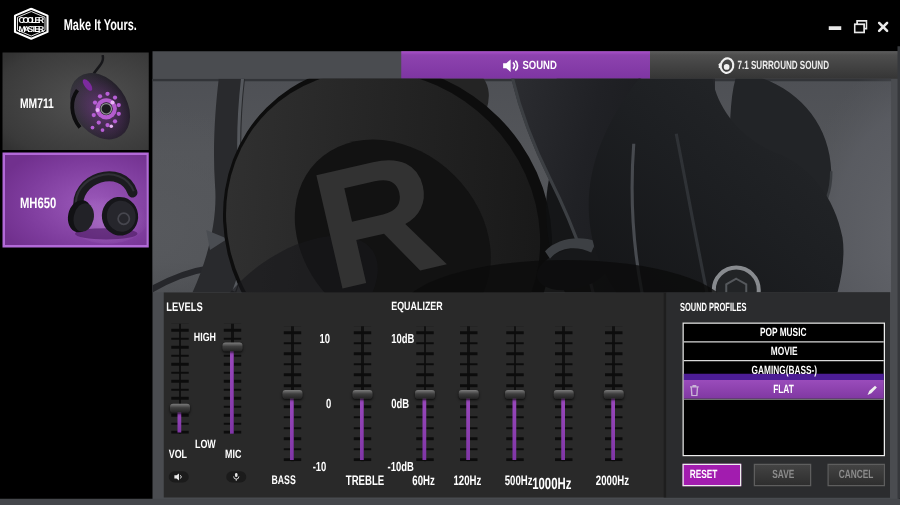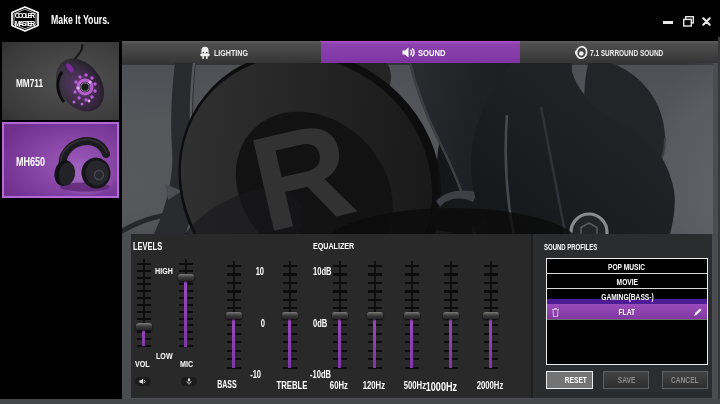--- a/index.html
+++ b/index.html
@@ -97,31 +97,20 @@
     <ellipse cx="17" cy="48" rx="8" ry="11.5" transform="rotate(12 17 48)" fill="#222227"></ellipse>
     <ellipse cx="46" cy="47" rx="14.5" ry="15.5" transform="rotate(-8 46 47)" fill="#16161a"></ellipse>
     <ellipse cx="47" cy="47" rx="11.5" ry="12.5" transform="rotate(-8 47 47)" fill="#26262c"></ellipse>
     <circle cx="49" cy="49" r="4.5" fill="none" stroke="#46464e" stroke-width="1.4"></circle>
   </svg>
   <div class="lbl" style="left:12px;top:31px;font-size:12px"><span class="cl">MH650</span></div>
 </div>
 
 <div class="abs" style="left:122px;top:41px;width:597px;height:363px;background:#4a4c50">
 
-  <div class="abs" style="left:0;top:0;width:199px;height:22px;background:linear-gradient(180deg,#5e5e5e 0,#4e4e4e 3px,#353535 100%)">
-    <svg class="abs" style="left:78px;top:5px" width="10" height="13" viewBox="0 0 11 14">
-      <path d="M1.5 5 a4 4.2 0 0 1 8 0 v3.4 h-8 z" fill="#f0f0f0"></path>
-      <rect x="0.5" y="8.4" width="10" height="2.6" rx="0.5" fill="#f0f0f0"></rect>
-      <rect x="2.6" y="11" width="1.8" height="3" fill="#f0f0f0"></rect>
-      <rect x="6.6" y="11" width="1.8" height="3" fill="#f0f0f0"></rect>
-      <circle cx="3.6" cy="7" r="0.9" fill="#3a3a3a"></circle>
-        <circle cx="7.4" cy="7" r="0.9" fill="#3a3a3a"></circle>
-    </svg>
-    <div class="lbl" style="left:91.5px;top:6.3px;font-size:9.5px;color:#ededed"><span class="cl">LIGHTING</span></div>
-  </div>
   <div class="abs" style="left:199px;top:0;width:199px;height:22px;background:linear-gradient(180deg,#ab50cc 0,#8d43ae 3px,#7e35a2 100%)">
     <svg class="abs" style="left:81px;top:5.5px" width="13" height="11" viewBox="0 0 13 11">
       <path d="M0.5 3.5 h2.5 L6.5 0.5 v10 L3 7.5 H0.5 z" fill="#fff"></path>
       <path d="M8.3 3 a3 3 0 0 1 0 5" fill="none" stroke="#fff" stroke-width="1.4"></path>
       <path d="M10.2 1.6 a5 5 0 0 1 0 7.8" fill="none" stroke="#fff" stroke-width="1.4"></path>
     </svg>
     <div class="lbl" style="left:96.5px;top:6.3px;font-size:9.5px"><span class="cl" style="transform:scaleX(.8)">SOUND</span></div>
   </div>
   <div class="abs" style="left:398px;top:0;width:199px;height:22px;background:linear-gradient(180deg,#5e5e5e 0,#4e4e4e 3px,#353535 100%)">
     <svg class="abs" style="left:54px;top:3.5px" width="14" height="15" viewBox="0 0 14 15">
@@ -299,21 +288,21 @@
       <div class="abs" style="left:0;top:45px;width:160px;height:16px;background:linear-gradient(#9a4cbb,#8038a2);border-bottom:1px solid #6f6f6f;text-align:center">
         <div class="lbl" style="position:static;font-size:9.5px;line-height:16px"><span class="cx" style="transform:scaleX(.7)">FLAT</span></div>
         <svg class="abs" style="left:4px;top:3px" width="9" height="10" viewBox="0 0 9 10">
             <path d="M1 2.5 h7 M3.5 2.5 v-1 h2 v1 M2 2.5 l0.5 7 h4 l0.5-7" stroke="#c9b3d6" stroke-width="1.1" fill="none"></path>
           </svg>
         <svg class="abs" style="left:146px;top:4px" width="9" height="9" viewBox="0 0 9 9">
             <path d="M1 8 l1.5-3.5 L7 0.5 l1.5 1.5 L4 6.5 Z" fill="#eee"></path>
           </svg>
       </div>
     </div>
-    <div class="abs" style="left:415px;top:136.5px;width:46.5px;height:18.5px;border:1px solid #ededed;background:#737373;text-align:right">
+    <div class="abs" style="left:415px;top:136.5px;width:46.5px;height:18.5px;border:1px solid #ededed;background:#a21caf;text-align:left">
       <div class="lbl" style="position:static;font-size:9.5px;line-height:16.5px"><span class="cx" style="transform:scaleX(.7)">RESET</span></div>
     </div>
     <div class="abs" style="left:471.8px;top:136.5px;width:46.6px;height:18.5px;border:1px solid #5e5e5e;background:linear-gradient(#434343,#2e2e2e);text-align:center">
       <div class="lbl" style="position:static;font-size:9.5px;line-height:16.5px;color:#8c8c8c"><span class="cx" style="transform:scaleX(.7)">SAVE</span></div>
     </div>
     <div class="abs" style="left:530.8px;top:136.5px;width:46.6px;height:18.5px;border:1px solid #5e5e5e;background:linear-gradient(#434343,#2e2e2e);text-align:center">
       <div class="lbl" style="position:static;font-size:9.5px;line-height:16.5px;color:#8c8c8c"><span class="cx" style="transform:scaleX(.7)">CANCEL</span></div>
     </div>
   </div>
 </div>

